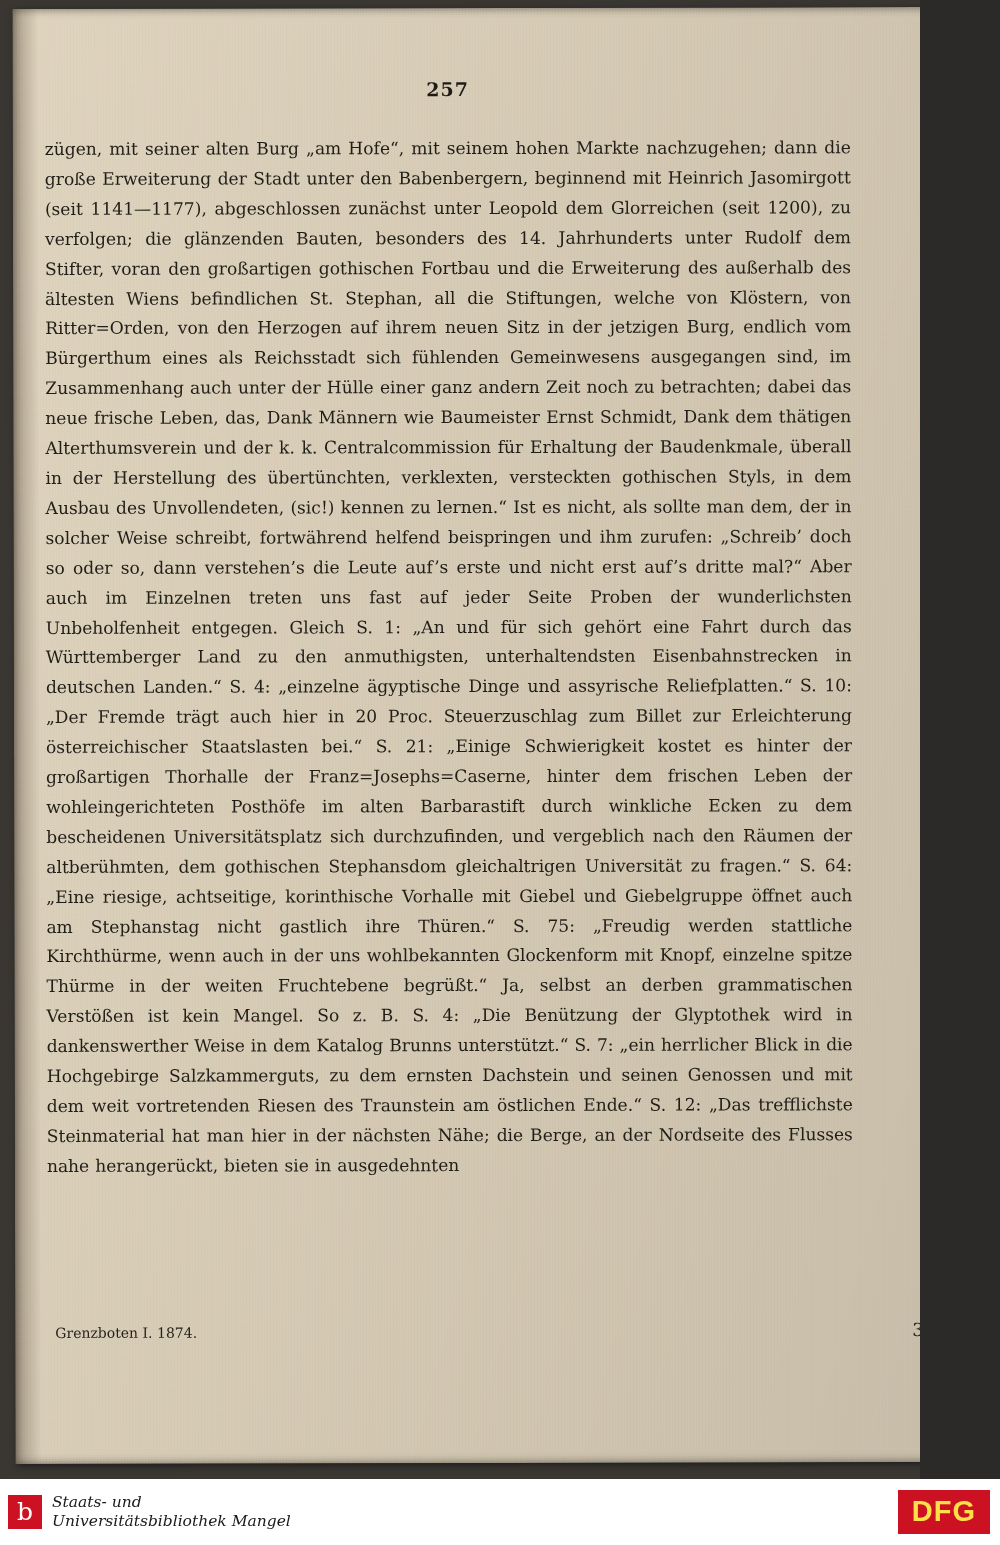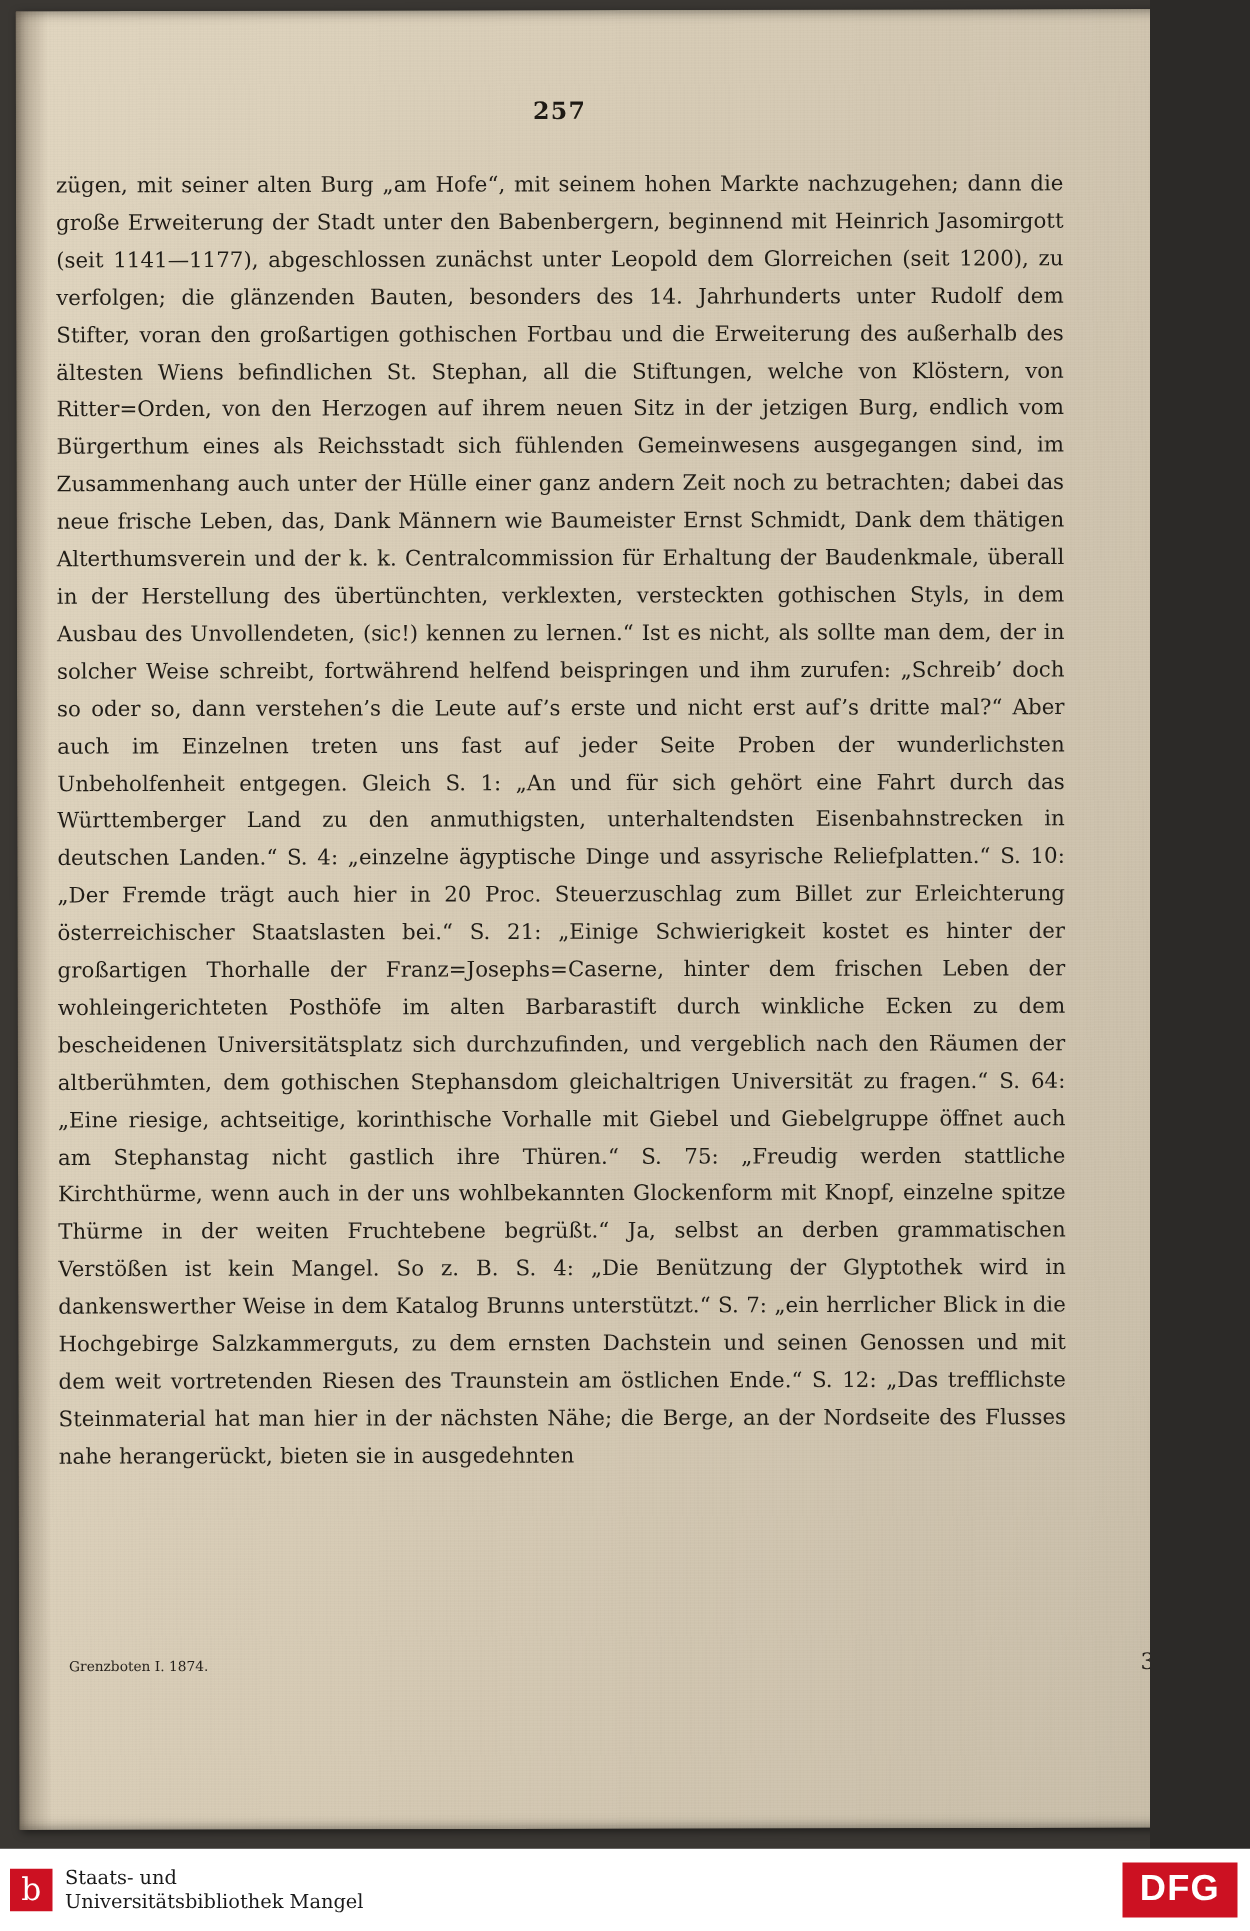--- a/index.html
+++ b/index.html
@@ -88,21 +88,21 @@
     left: 40px;
     right: 38px;
     top: 1312px;
     display: flex;
     justify-content: space-between;
     align-items: baseline;
     color: #241f19;
   }
   .foot-left {
     font-family: "DejaVu Serif", serif;
-    font-size: 11px;
+    font-size: 14px;
   }
   .foot-right {
     font-family: "DejaVu Serif", serif;
     font-size: 18px;
     text-align: center;
   }
 
   
   .grain {
     position: absolute;
@@ -141,27 +141,28 @@
     font-size: 25px;
     line-height: 34px;
     text-align: center;
     font-weight: normal;
   }
   .library-name {
     font-family: "DejaVu Serif", serif;
     font-size: 15.5px;
     line-height: 19px;
     color: #1a1a1a;
+    font-style: italic;
   }
   .library-name span { display: block; }
 
   .dfg-logo {
     margin-right: 10px;
     background: #cc1122;
-    color: #ffffff;
+    color: #fde047;
     font-family: "Liberation Sans", sans-serif;
     font-weight: bold;
     font-size: 29px;
     letter-spacing: 1px;
     padding: 4px 14px 6px 14px;
     line-height: 34px;
   }
 </style>
 </head>
 <body>

